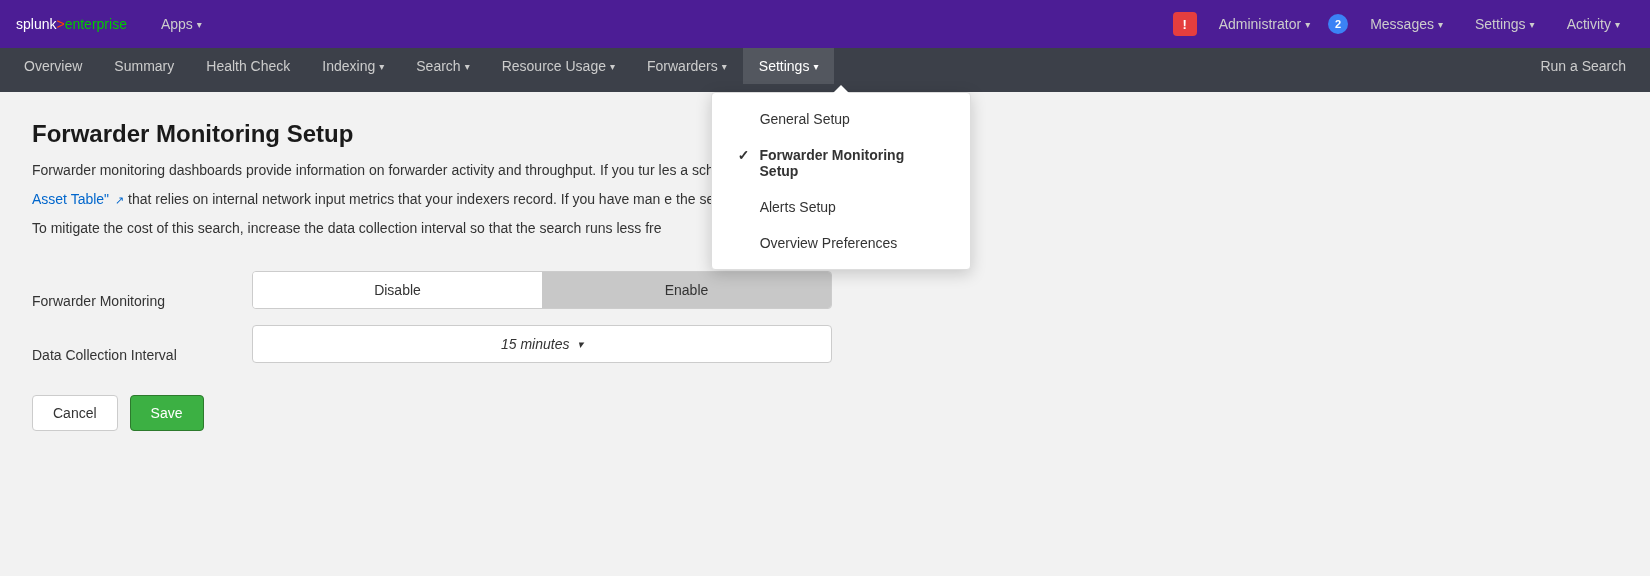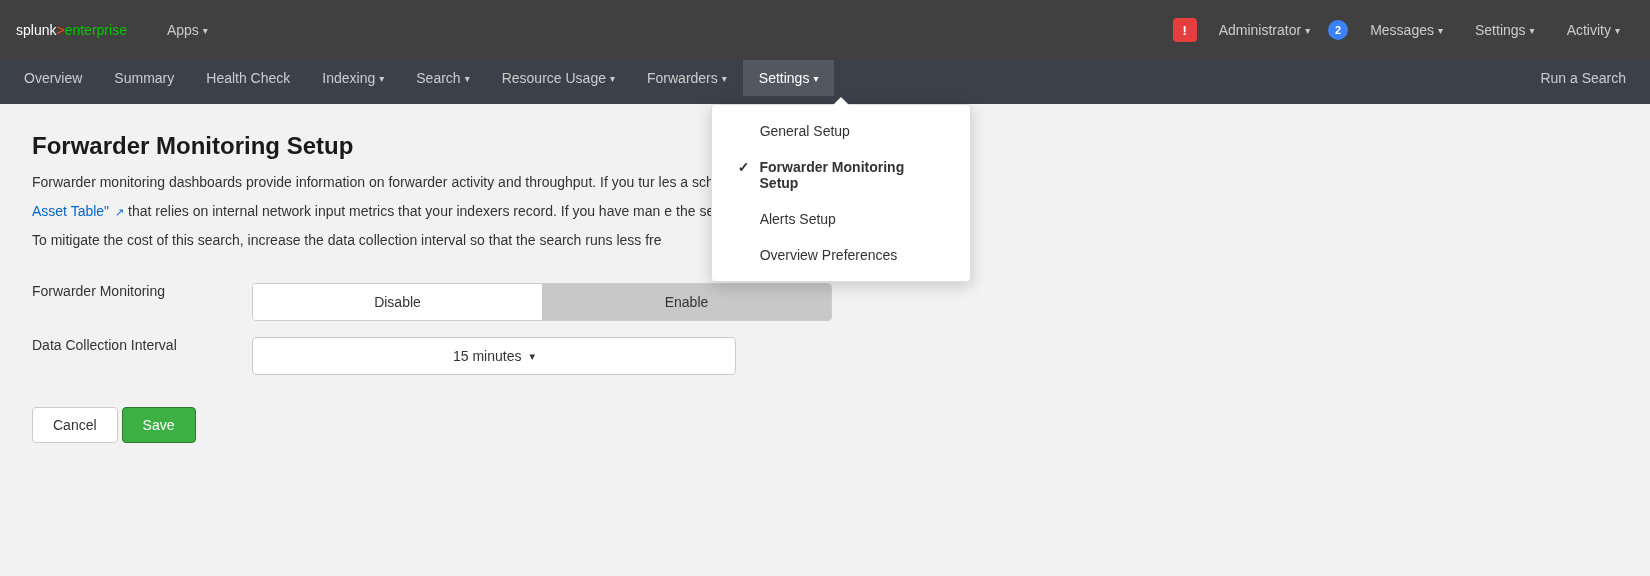--- a/index.html
+++ b/index.html
@@ -1,25 +1,25 @@
 <!DOCTYPE html>
 <html><head>
   <meta charset="utf-8">
   <style>
     * { box-sizing: border-box; margin: 0; padding: 0; }
     body { font-family: "Helvetica Neue", Arial, sans-serif; font-size: 14px; background: #f2f2f2; }
 
     
     .top-nav {
-      background: #404040;
-      display: flex;
-      align-items: center;
-      height: 60px;
+      background: #4c1d95;
+      display: flex;
+      align-items: center;
+      height: 48px;
       padding: 0 16px;
-      gap: 6px;
+      gap: 0;
     }
     .splunk-logo {
       display: flex;
       align-items: center;
       margin-right: 20px;
     }
     .splunk-logo-splunk { color: #fff; }
     .splunk-logo-arrow { color: #ff4500; font-style: normal; }
     .splunk-logo-enterprise { color: #00c900; }
 
@@ -157,21 +157,21 @@
       text-decoration: none;
     }
     .ext-link { font-size: 11px; margin-left: 2px; }
 
     .form-section {
       margin-top: 32px;
     }
 
     .form-row {
       display: flex;
-      align-items: flex-start;
+      align-items: flex-end;
       margin-bottom: 16px;
     }
 
     .form-label {
       width: 220px;
       font-size: 14px;
       color: #333;
       font-weight: 500;
     }
 
@@ -193,38 +193,39 @@
       border: none;
       outline: none;
     }
     .toggle-btn.active {
       background: #c8c8c8;
       color: #333;
       font-weight: 500;
     }
 
     .select-wrapper {
-      width: 484px;
+      width: 580px;
       border: 1px solid #ccc;
       border-radius: 4px;
       background: #fff;
       padding: 10px 16px;
       display: flex;
       align-items: center;
       justify-content: center;
       cursor: pointer;
       font-size: 14px;
       color: #333;
+      font-style: italic;
     }
     .select-wrapper .sel-chevron { margin-left: 8px; font-size: 11px; }
 
     .action-row {
       margin-top: 32px;
       display: flex;
-      gap: 4px;
+      gap: 12px;
       align-items: center;
     }
 
     .btn-cancel {
       padding: 9px 20px;
       border: 1px solid #ccc;
       border-radius: 4px;
       background: #fff;
       color: #333;
       font-size: 14px;

